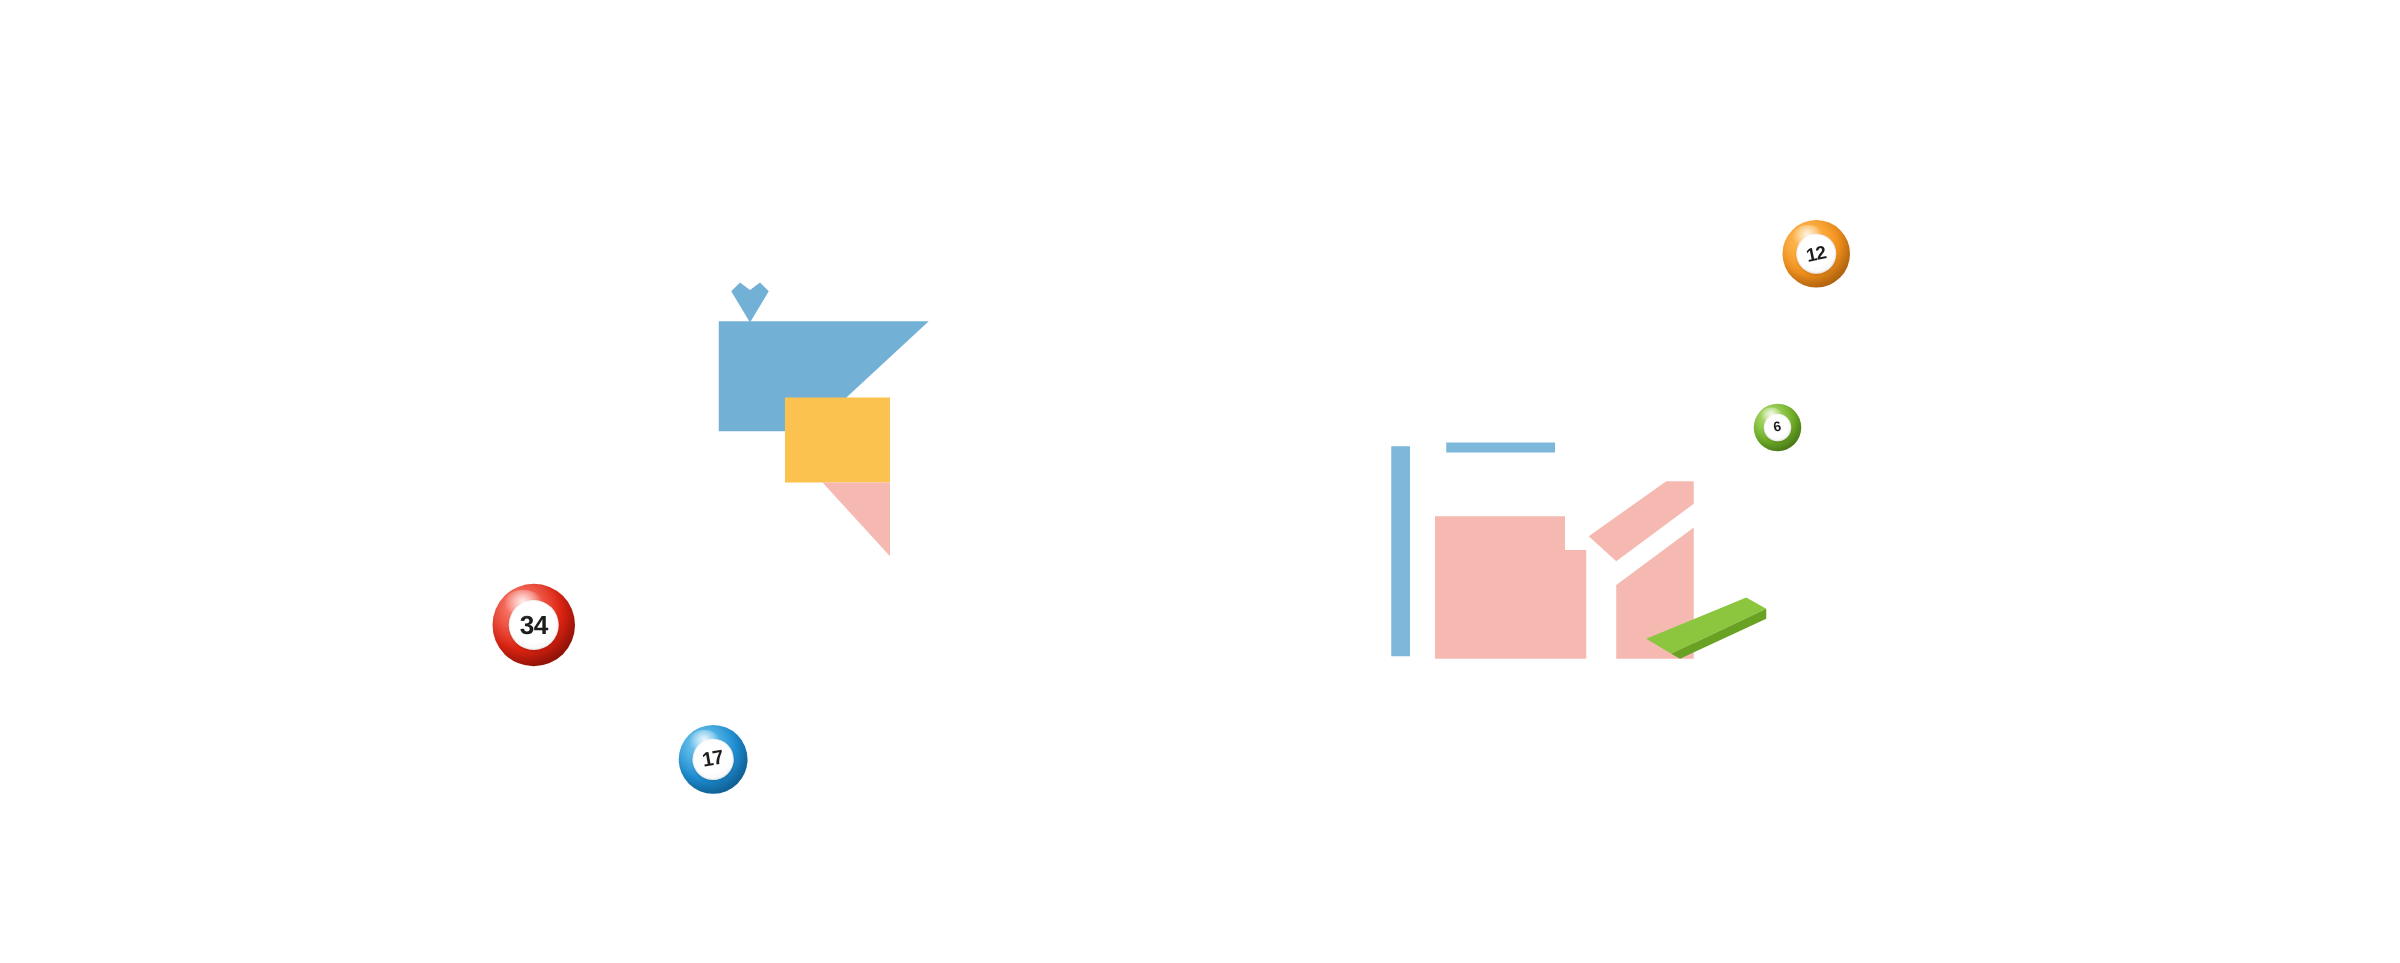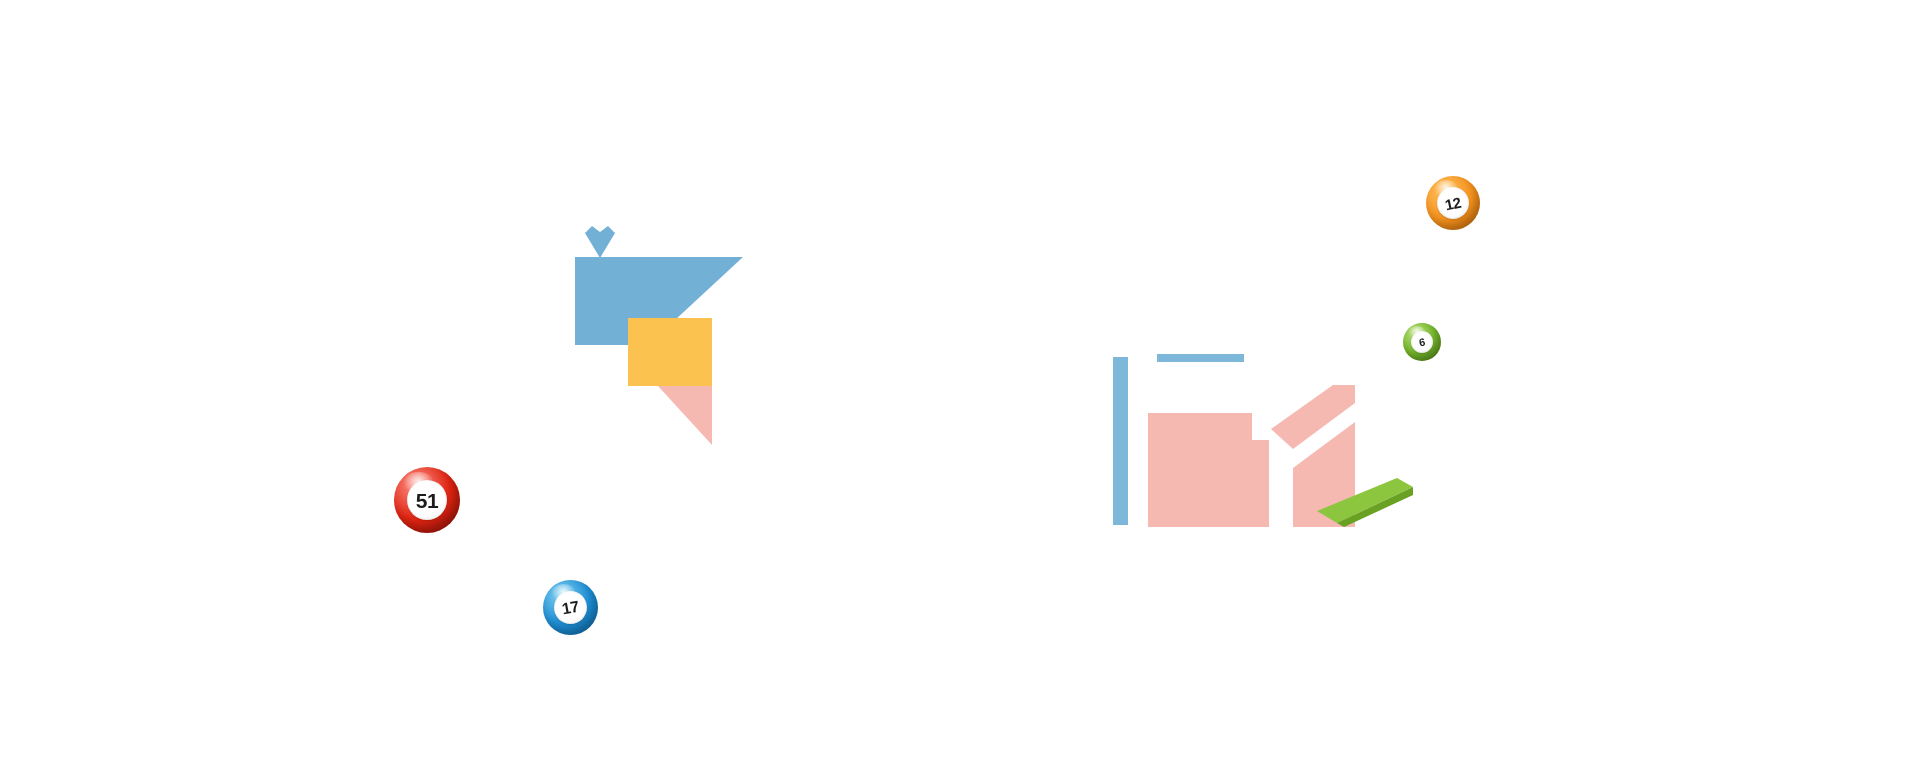--- a/index.html
+++ b/index.html
@@ -75,21 +75,21 @@
       <polygon points="1148,413 1252,413 1252,440 1269,440 1269,527 1148,527" fill="#f5b9b2"></polygon>
       <polygon points="1271,429 1333,385 1355,385 1355,403 1293,449" fill="#f5b9b2"></polygon>
       <polygon points="1293,527 1293,468 1355,422 1355,527" fill="#f5b9b2"></polygon>
       <polygon points="1317,511 1397,478 1413,487 1337,523" fill="#8cc63f"></polygon>
       <polygon points="1337,523 1413,487 1413,495 1344,527" fill="#69a122"></polygon>
     </g>
   </svg>
 
   <div class="ball" style="left: 394px; top: 467px; width: 66px; height: 66px; background: radial-gradient(circle at 33% 28%, rgb(255, 144, 132) 0%, rgb(224, 36, 18) 52%, rgb(126, 11, 2) 100%);">
     <div class="ball-inner" style="width:40px; height:40px;">
-      <span class="ball-number" style="font-size:21px;">51</span>
+      <span class="ball-number" style="font-size:21px;">34</span>
     </div>
   </div>
 
   <div class="ball" style="left: 543px; top: 580px; width: 55px; height: 55px; background: radial-gradient(circle at 33% 28%, rgb(127, 208, 242) 0%, rgb(30, 143, 213) 52%, rgb(11, 90, 146) 100%);">
     <div class="ball-inner" style="width:33px; height:33px;">
       <span class="ball-number" style="font-size:16px; transform:rotate(-10deg);">17</span>
     </div>
   </div>
 
   <div class="ball" style="left: 1426px; top: 176px; width: 54px; height: 54px; background: radial-gradient(circle at 33% 28%, rgb(255, 192, 94) 0%, rgb(247, 148, 30) 52%, rgb(179, 92, 6) 100%);">

